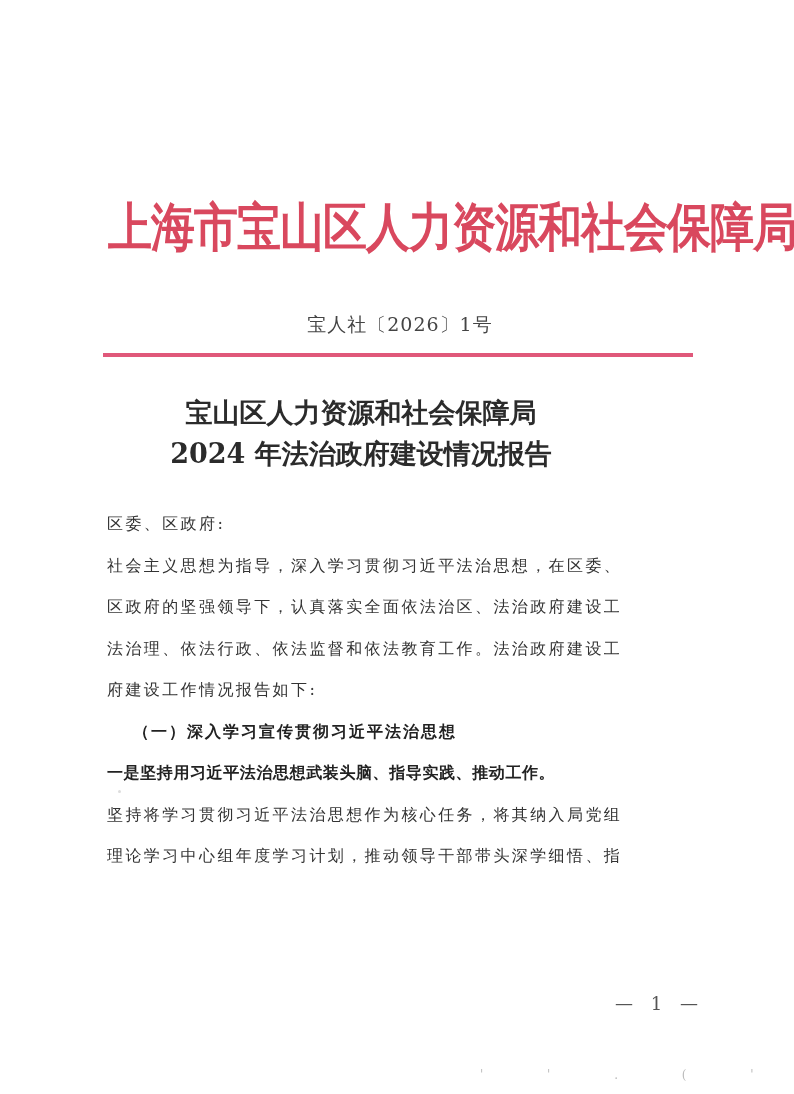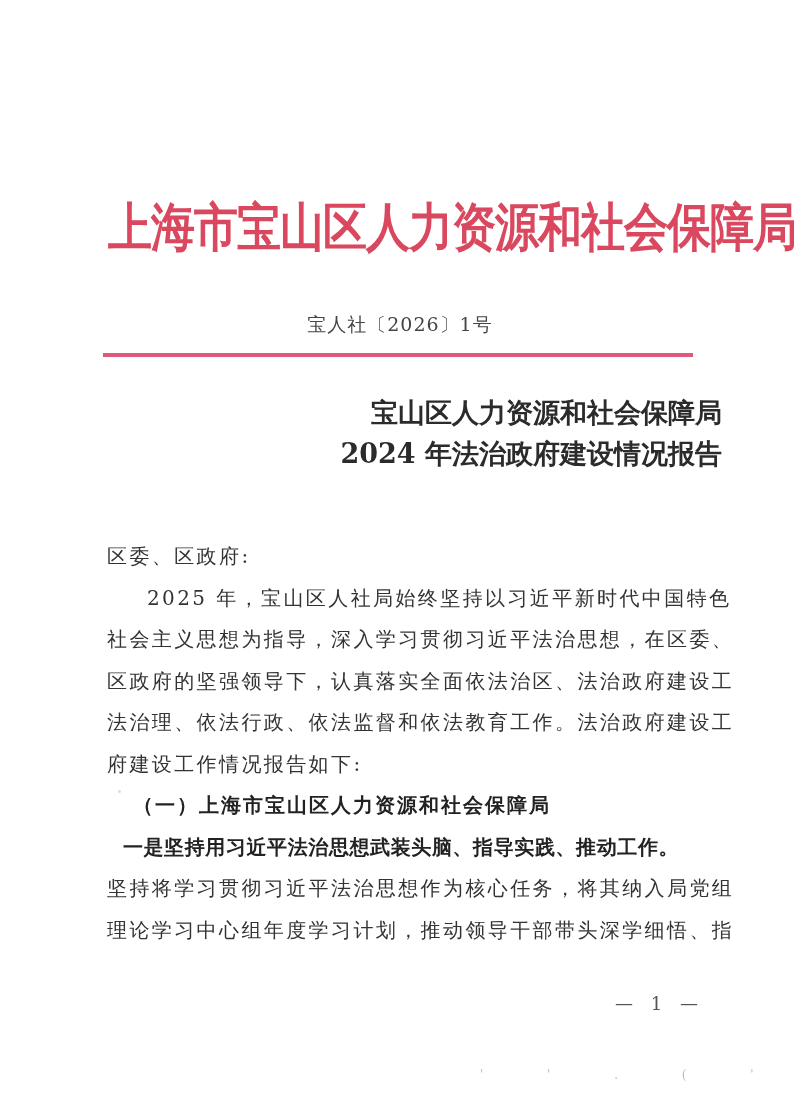--- a/index.html
+++ b/index.html
@@ -4,53 +4,52 @@
 <style>
   html, body { margin:0; padding:0; }
   body { width:794px; height:1094px; background:#ffffff; position:relative; overflow:hidden;
          font-family:"DejaVu Serif", "Liberation Serif", serif; color:#333; }
   .org-header { position:absolute; left:108px; top:192px; width:596px; text-align:center;
          font-family:"DejaVu Sans", "Liberation Sans", sans-serif; font-weight:bold;
          color:#d9485e; font-size:44px; letter-spacing:-1px; transform:scaleY(1.18); transform-origin:top center; line-height:60px; white-space:nowrap; }
   .doc-number { position:absolute; left:3px; width:794px; top:312px; text-align:center;
          font-size:19px; color:#444; letter-spacing:1px; }
   .red-rule { position:absolute; left:103px; top:353px; width:590px; height:4px; background:#e0587a; }
-  .title { position:absolute; left:0; width:722px; top:392px; text-align:right; font-weight:bold;
+  .title { position:absolute; left:0; width:722px; top:392px; text-align:center; font-weight:bold;
          font-size:27px; line-height:41px; color:#2b2b2b; }
-  .body-text { position:absolute; left:107px; top:536px; width:588px; font-size:20px; color:#333; }
+  .body-text { position:absolute; left:107px; top:503px; width:588px; font-size:16px; color:#333; }
   .line { height:41.5px; line-height:41.5px; white-space:nowrap; letter-spacing:2.4px; }
   .indent { padding-left:40px; }
   .h1 { font-family:"DejaVu Sans","Liberation Sans",sans-serif; letter-spacing:0.5px; padding-left:40px; color:#222; }
   .h2 { font-weight:bold; padding-left:26px; letter-spacing:2px; color:#222; }
-  .lead { font-weight:bold; letter-spacing:0.6px; color:#222;text-align:center; }
+  .lead { font-weight:bold; letter-spacing:0.6px; color:#222; }
   .page-number { position:absolute; left:615px; top:993px; font-size:18px; color:#555; letter-spacing:6px; }
   .scan-marks { position:absolute; left:480px; top:1068px; width:300px; height:14px; color:#bbb; font-size:12px; letter-spacing:30px; white-space:nowrap; }
   .speck { position:absolute; left:118px; top:790px; width:3px; height:3px; background:#ddd; border-radius:50%; }
 </style>
 </head>
 <body>
 
 <div class="org-header">上海市宝山区人力资源和社会保障局</div>
 <div class="doc-number">宝人社〔2026〕1号</div>
 <div class="red-rule"></div>
 
 <div class="title">
   <div>宝山区人力资源和社会保障局</div>
   <div>2024 年法治政府建设情况报告</div>
 </div>
 
 <div class="speck"></div>
 
 <div class="body-text">
   <div class="line">区委、区政府:</div>
-  <div class="line indent">2025 年，宝山区人社局始终坚持以习近平新时代中国特色</div>
   <div class="line">社会主义思想为指导，深入学习贯彻习近平法治思想，在区委、</div>
   <div class="line">区政府的坚强领导下，认真落实全面依法治区、法治政府建设工</div>
   <div class="line">法治理、依法行政、依法监督和依法教育工作。法治政府建设工</div>
   <div class="line">府建设工作情况报告如下:</div>
-  <div class="line h2">（一）上海市宝山区人力资源和社会保障局</div>
+  <div class="line h2">（一）深入学习宣传贯彻习近平法治思想</div>
   <div class="line lead">一是坚持用习近平法治思想武装头脑、指导实践、推动工作。</div>
   <div class="line">坚持将学习贯彻习近平法治思想作为核心任务，将其纳入局党组</div>
   <div class="line">理论学习中心组年度学习计划，推动领导干部带头深学细悟、指</div>
 </div>
 
 <div class="page-number">— 1 —</div>
 <div class="scan-marks">' ' . ( ' ' '</div>
 
 </body></html>

